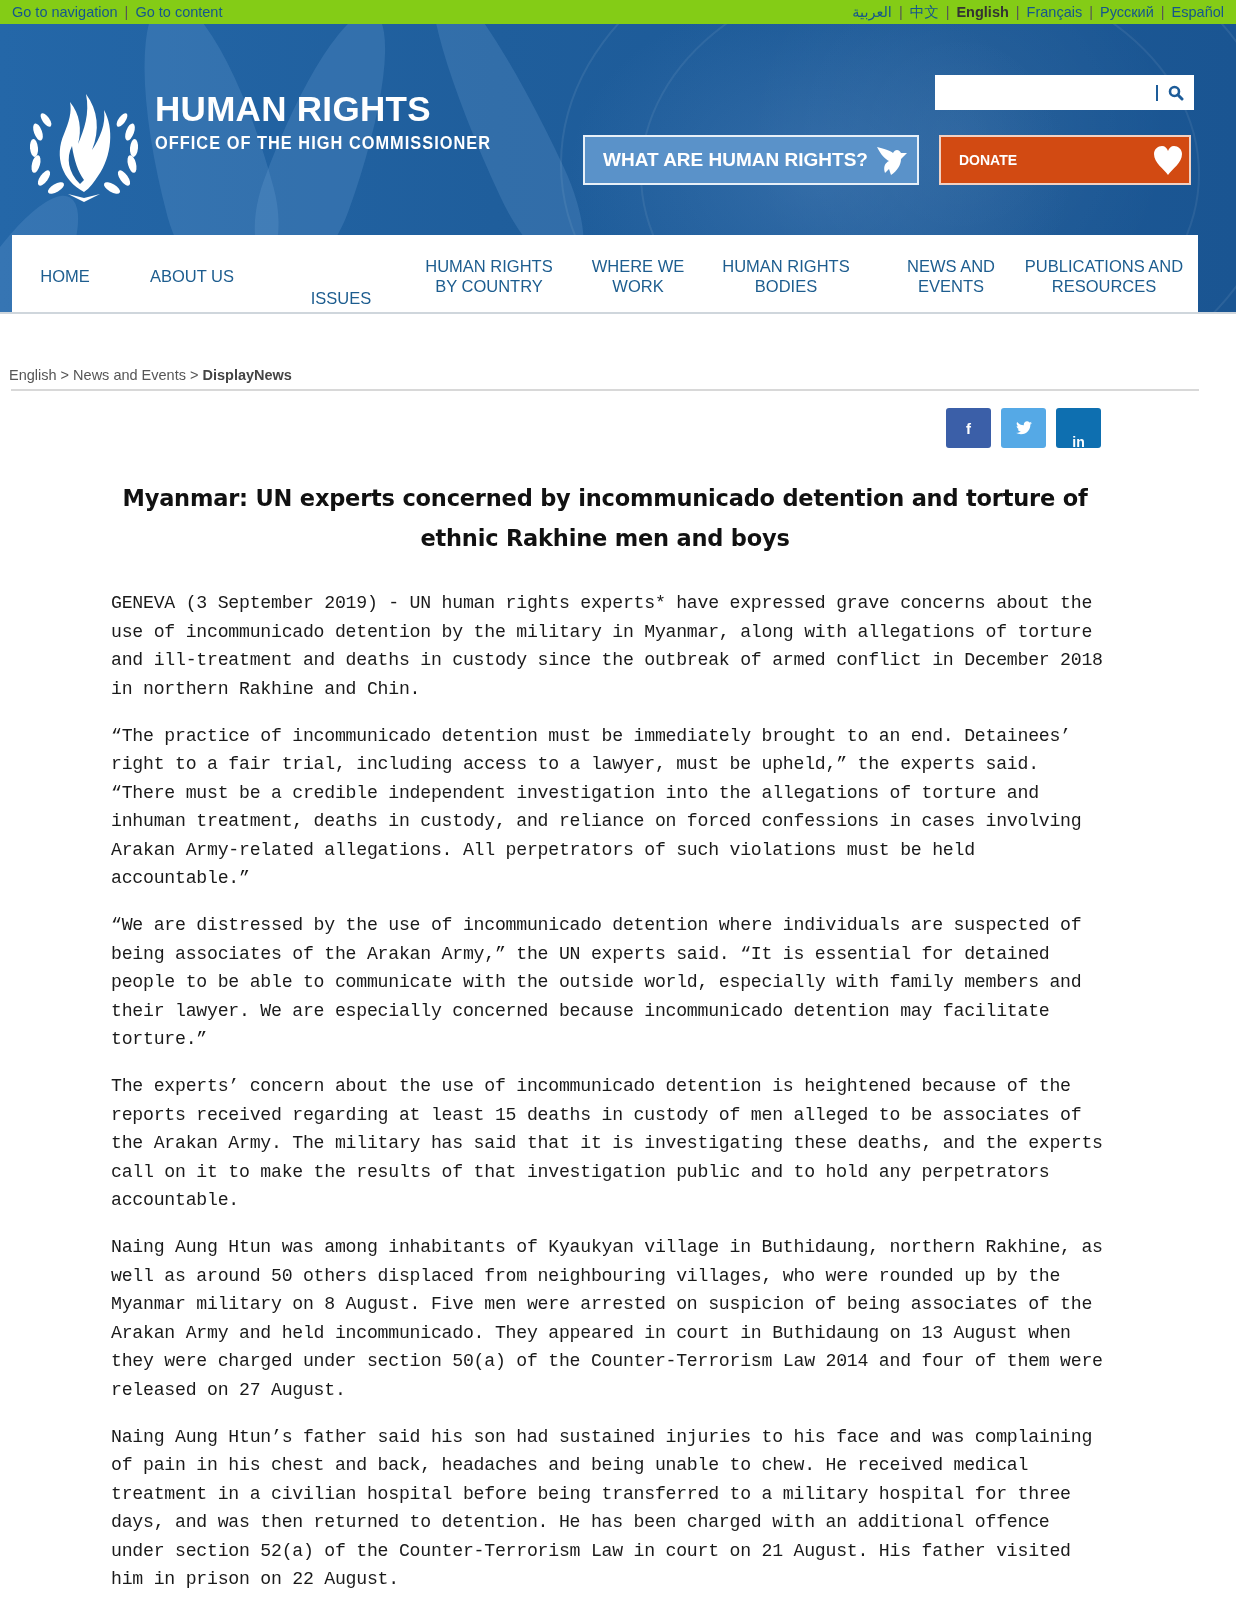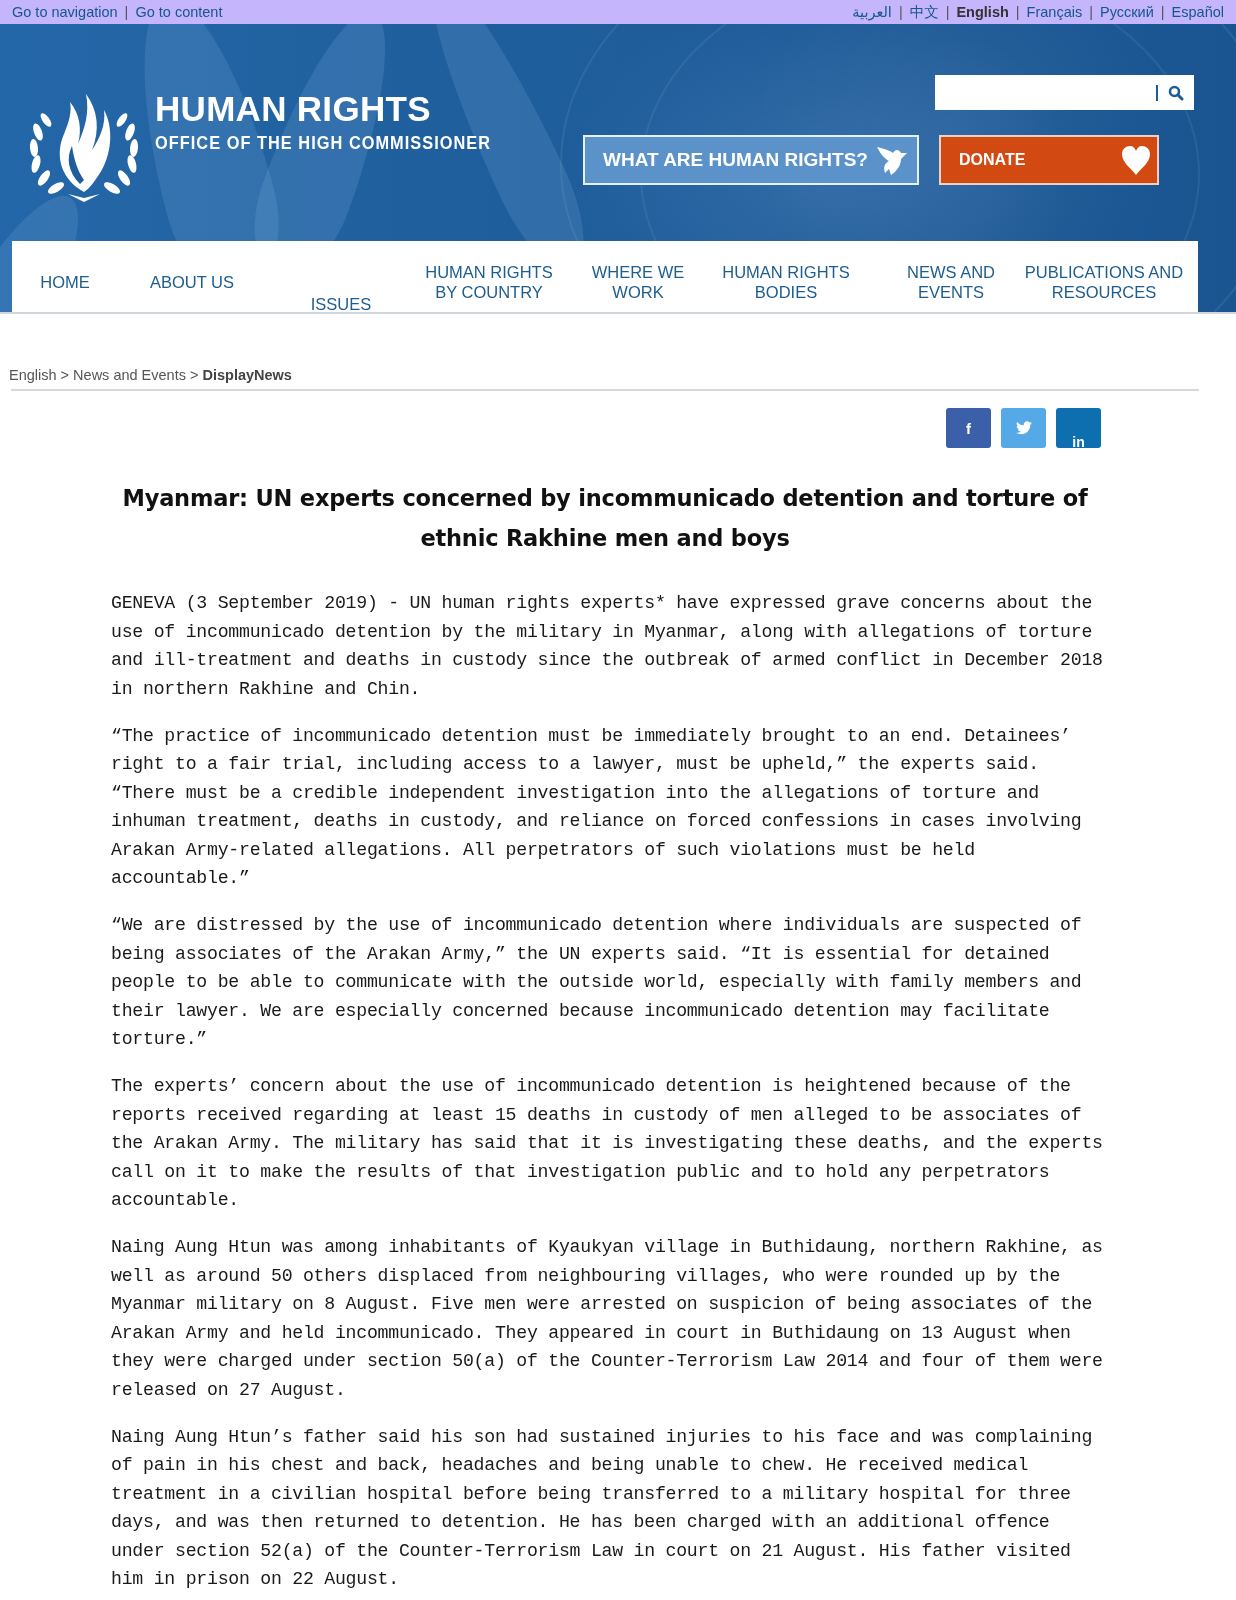--- a/index.html
+++ b/index.html
@@ -1,20 +1,20 @@
 <!DOCTYPE html>
 <html><head>
 <meta charset="utf-8">
 <style>
   * { box-sizing: border-box; margin: 0; padding: 0; }
   html, body { width: 1236px; background: #ffffff; }
   body { font-family: "Liberation Sans", sans-serif; color: #111; position: relative; height: 1600px; overflow: hidden; }
 
   
-  .topbar { height: 24px; background: #c4b5fd; display: flex; justify-content: space-between; align-items: center; padding: 0 12px; font-size: 14.5px; }
+  .topbar { height: 24px; background: #84cc16; display: flex; justify-content: space-between; align-items: center; padding: 0 12px; font-size: 14.5px; }
   .topbar a { color: #15568d; text-decoration: none; }
   .topbar .sep { color: #555; margin: 0 7px; }
   .topbar .lang-active { color: #333; font-weight: bold; }
   .topbar .skip, .topbar .langs { display: flex; align-items: center; }
 
   
   .banner { position: relative; height: 289px; background: #1e5f9c; overflow: hidden; }
   .banner .bg-grad { position: absolute; inset: 0;
     background:
       radial-gradient(ellipse 360px 260px at 820px 150px, rgba(90,140,195,0.35), rgba(0,0,0,0) 70%),
@@ -31,25 +31,25 @@
   .logo-text .l1 { font-size: 36px; font-weight: normal; letter-spacing: -1px; line-height: 36px; font-family: "Liberation Sans", sans-serif; }
   .logo-text .l2 { font-size: 35px; font-weight: bold; line-height: 38px; letter-spacing: 0.3px; }
   .logo-text .l3 { font-size: 19px; font-weight: bold; line-height: 30px; letter-spacing: 1.2px; transform: scaleX(0.86); transform-origin: left; white-space: nowrap; }
 
   .search-box { position: absolute; left: 935px; top: 51px; width: 259px; height: 35px; background: #fff; display: flex; align-items: center; justify-content: flex-end; padding-right: 10px; }
   .search-box input { flex: 1; border: none; outline: none; height: 100%; padding-left: 8px; font-size: 14px; background: transparent; }
   .search-box .bar { width: 2px; height: 16px; background: #1d5c99; margin-right: 10px; }
 
   .btn-what { position: absolute; left: 583px; top: 111px; width: 336px; height: 50px; background: #5a92c9; border: 2px solid #e8f0f8; color: #fff; font-weight: bold; font-size: 19px; display: flex; align-items: center; padding-left: 18px; cursor: pointer; }
   .btn-what .dove { position: absolute; right: 8px; top: 8px; }
-  .btn-donate { position: absolute; left: 939px; top: 111px; width: 220px; height: 50px; background: #d24a12; border: 2px solid #f1d1c3; color: #fff; font-weight: bold; font-size: 16px; display: flex; align-items: center; padding-left: 18px; cursor: pointer; }
+  .btn-donate { position: absolute; left: 939px; top: 111px; width: 252px; height: 50px; background: #d24a12; border: 2px solid #f1d1c3; color: #fff; font-weight: bold; font-size: 14px; display: flex; align-items: center; padding-left: 18px; cursor: pointer; }
   .btn-donate .heart { position: absolute; right: 5px; top: 8px; }
 
   
-  .nav { position: absolute; left: 12px; top: 241px; width: 1186px; height: 81px; background: #fff; display: flex; align-items: center; }
+  .nav { position: absolute; left: 12px; top: 235px; width: 1186px; height: 81px; background: #fff; display: flex; align-items: center; }
   .nav-item { color: #1d5d8f; font-size: 16.5px; text-align: center; line-height: 20px; text-transform: uppercase; cursor: pointer; position: absolute; top: 50%; transform: translate(-50%, -50%); white-space: nowrap; }
   .nav-shadow { position: absolute; left: 0; top: 312px; width: 1236px; height: 2px; background: #cfd6dc; }
 
   
   .breadcrumb { position: absolute; left: 9px; top: 367px; font-size: 14.5px; color: #555; }
   .breadcrumb a { color: #555; text-decoration: none; }
   .breadcrumb .current { font-weight: bold; color: #444; }
   .bc-rule { position: absolute; left: 11px; top: 389px; width: 1188px; height: 2px; background: #d8d8d8; }
 
   

